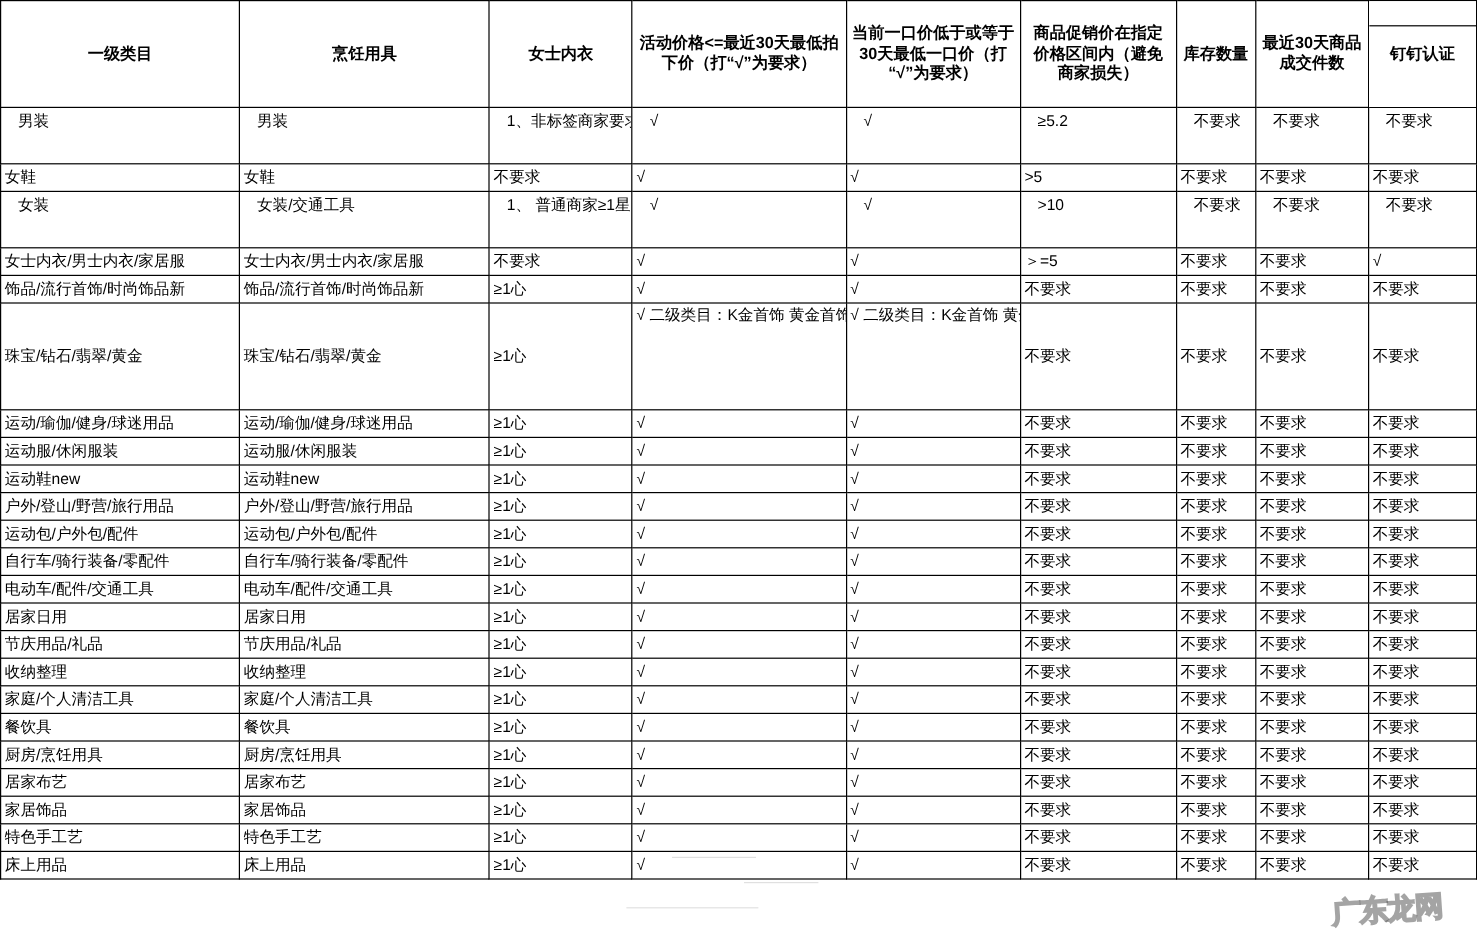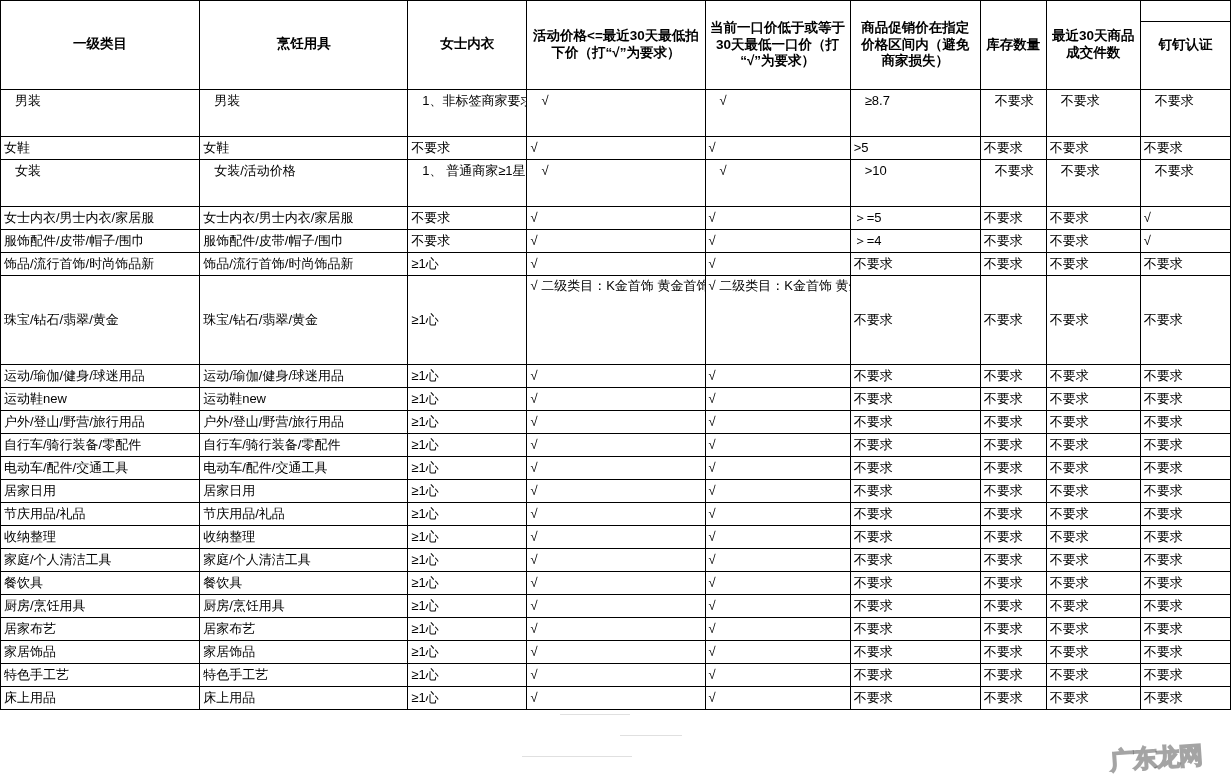--- a/index.html
+++ b/index.html
@@ -45,21 +45,20 @@
     text-align: center;
     vertical-align: middle;
     white-space: normal;
     font-size: 13.5px;
     line-height: 1.25;
     height: 84px;
     padding: 2px 4px;
   }
   th.h-cat, th.h-main, th.h-level {
     font-size: 14.5px;
-    font-family: Liberation Mono, monospace;
   }
   th.h-dd {
     font-size: 14px;
   }
   
   col.c0 { width: 199px; }
   col.c1 { width: 208px; }
   col.c2 { width: 119px; }
   col.c3 { width: 178px; }
   col.c4 { width: 145px; }
@@ -151,66 +150,55 @@
       </tr>
     </thead>
     <tbody id="tbody">
         <tr class="r-tall">
           <td>男装</td>
           <td>男装</td>
           <td class="multiline">1、非标签商家要求
 ≥1钻</td>
           <td class="check">√</td>
           <td class="check">√</td>
-          <td>≥8.7</td>
+          <td>≥5.2</td>
           <td>不要求</td>
           <td>不要求</td>
           <td>不要求</td>
         </tr>
         <tr class="r-norm">
           <td>女鞋</td>
           <td>女鞋</td>
           <td>不要求</td>
           <td class="check center-v">√</td>
           <td class="check center-v">√</td>
           <td>&gt;5</td>
           <td>不要求</td>
           <td>不要求</td>
           <td>不要求</td>
         </tr>
         <tr class="r-tall">
           <td>女装</td>
-          <td>女装/活动价格</td>
+          <td>女装/交通工具</td>
           <td class="multiline">1、 普通商家≥1星
 2、 设计馆商家不要</td>
           <td class="check">√</td>
           <td class="check">√</td>
           <td>&gt;10</td>
           <td>不要求</td>
           <td>不要求</td>
           <td>不要求</td>
         </tr>
         <tr class="r-norm">
           <td>女士内衣/男士内衣/家居服</td>
           <td>女士内衣/男士内衣/家居服</td>
           <td>不要求</td>
           <td class="check center-v">√</td>
           <td class="check center-v">√</td>
           <td>＞=5</td>
-          <td>不要求</td>
-          <td>不要求</td>
-          <td class="check center-v">√</td>
-        </tr>
-        <tr class="r-norm">
-          <td>服饰配件/皮带/帽子/围巾</td>
-          <td>服饰配件/皮带/帽子/围巾</td>
-          <td>不要求</td>
-          <td class="check center-v">√</td>
-          <td class="check center-v">√</td>
-          <td>＞=4</td>
           <td>不要求</td>
           <td>不要求</td>
           <td class="check center-v">√</td>
         </tr>
         <tr class="r-norm">
           <td>饰品/流行首饰/时尚饰品新</td>
           <td>饰品/流行首饰/时尚饰品新</td>
           <td>≥1心</td>
           <td class="check center-v">√</td>
           <td class="check center-v">√</td>
@@ -241,33 +229,55 @@
           <td>运动/瑜伽/健身/球迷用品</td>
           <td>≥1心</td>
           <td class="check center-v">√</td>
           <td class="check center-v">√</td>
           <td>不要求</td>
           <td>不要求</td>
           <td>不要求</td>
           <td>不要求</td>
         </tr>
         <tr class="r-norm">
+          <td>运动服/休闲服装</td>
+          <td>运动服/休闲服装</td>
+          <td>≥1心</td>
+          <td class="check center-v">√</td>
+          <td class="check center-v">√</td>
+          <td>不要求</td>
+          <td>不要求</td>
+          <td>不要求</td>
+          <td>不要求</td>
+        </tr>
+        <tr class="r-norm">
           <td>运动鞋new</td>
           <td>运动鞋new</td>
           <td>≥1心</td>
           <td class="check center-v">√</td>
           <td class="check center-v">√</td>
           <td>不要求</td>
           <td>不要求</td>
           <td>不要求</td>
           <td>不要求</td>
         </tr>
         <tr class="r-norm">
           <td>户外/登山/野营/旅行用品</td>
           <td>户外/登山/野营/旅行用品</td>
+          <td>≥1心</td>
+          <td class="check center-v">√</td>
+          <td class="check center-v">√</td>
+          <td>不要求</td>
+          <td>不要求</td>
+          <td>不要求</td>
+          <td>不要求</td>
+        </tr>
+        <tr class="r-norm">
+          <td>运动包/户外包/配件</td>
+          <td>运动包/户外包/配件</td>
           <td>≥1心</td>
           <td class="check center-v">√</td>
           <td class="check center-v">√</td>
           <td>不要求</td>
           <td>不要求</td>
           <td>不要求</td>
           <td>不要求</td>
         </tr>
         <tr class="r-norm">
           <td>自行车/骑行装备/零配件</td>

